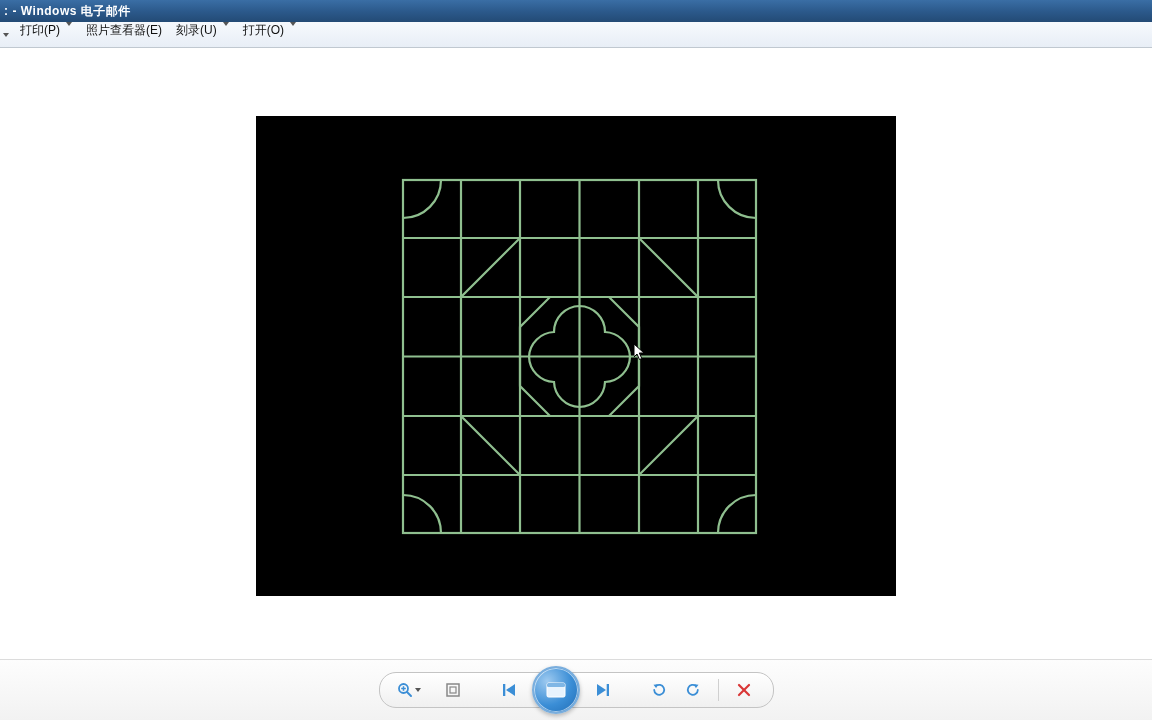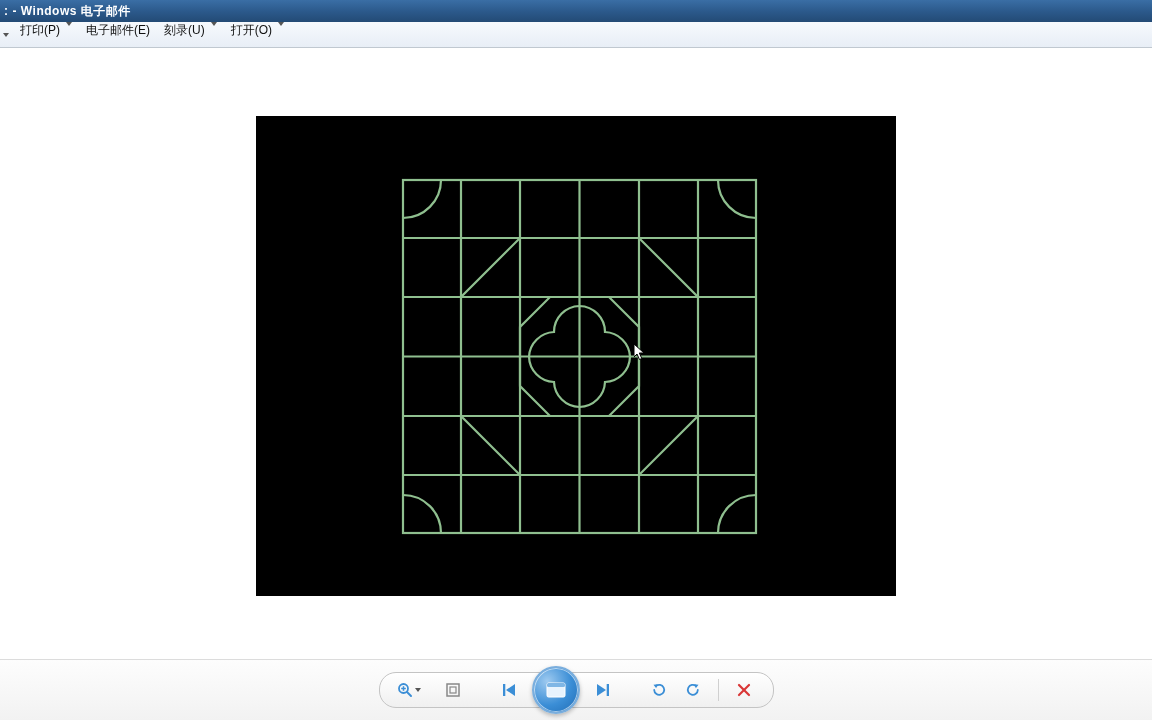--- a/index.html
+++ b/index.html
@@ -179,21 +179,21 @@
 
 <div class="menubar">
   <div class="menu-leading-dd">
       <span class="dd"></span>
     </div>
   <div class="menu-item">
     <span>打印(P)</span>
     <span class="dd"></span>
   </div>
   <div class="menu-item">
-    <span>电子邮件(E)</span>
+    <span>照片查看器(E)</span>
   </div>
   <div class="menu-item">
     <span>刻录(U)</span>
     <span class="dd"></span>
   </div>
   <div class="menu-item">
     <span>打开(O)</span>
     <span class="dd"></span>
   </div>
 </div>

